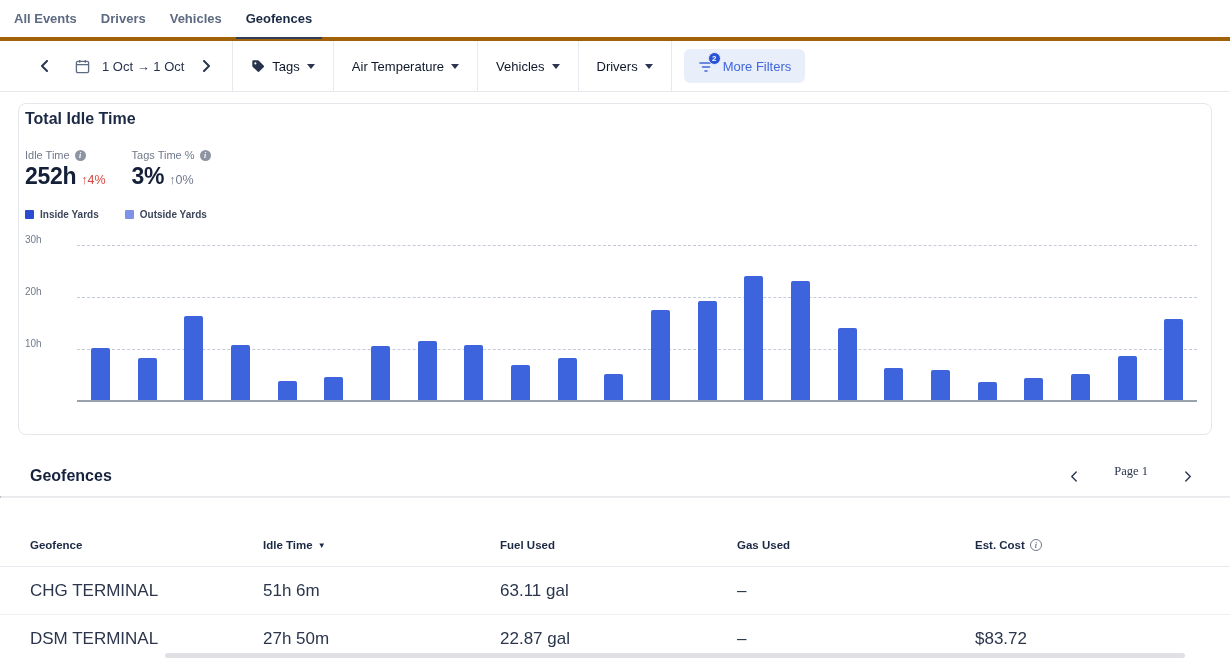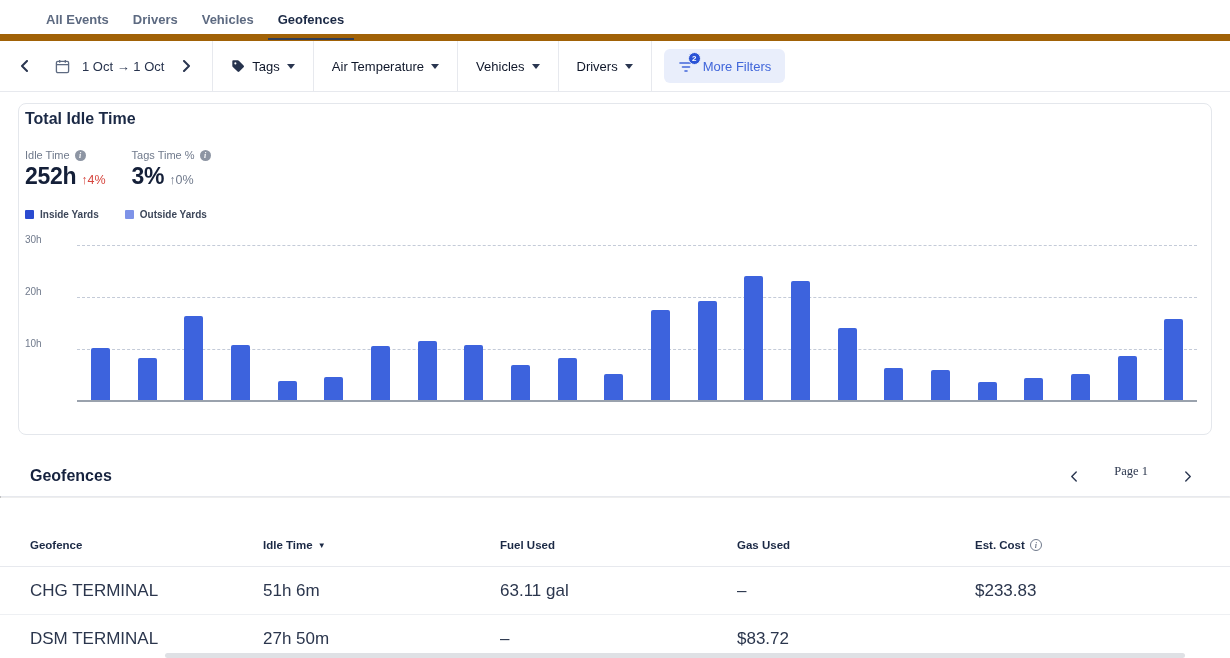--- a/index.html
+++ b/index.html
@@ -1,21 +1,21 @@
 <!DOCTYPE html>
 <html><head>
 <meta charset="utf-8">
 <style>
   * { margin:0; padding:0; box-sizing:border-box; }
   html,body { width:1230px; height:658px; background:#fff; overflow:hidden;
     font-family:"Liberation Sans", sans-serif; color:#1b2945; position:relative; }
 
   
-  .tabs { display:flex; align-items:flex-start; height:41px; padding-left:36px;
-    border-bottom:7px solid #a16207; }
+  .tabs { display:flex; align-items:center; height:41px; padding-left:4px;
+    border-bottom:4px solid #a16207; }
   .tab { padding:12px 10px 11px 10px; margin-right:4px; font-size:13px; font-weight:700;
     color:#5d6a81; cursor:pointer; border-bottom:2px solid transparent; margin-bottom:-1px; }
   .tab.active { color:#1b2945; border-bottom:2px solid #313e57; }
 
   
   .filterbar { height:51px; display:flex; align-items:center; border-bottom:1px solid #e7e9ee; }
   .fb-group { display:flex; align-items:center; height:100%; padding:0 14px; }
   .fb-divider { width:1px; height:100%; background:#e7e9ee; }
   .icon-btn { display:flex; align-items:center; justify-content:center; width:24px; height:24px;
     cursor:pointer; }
@@ -88,21 +88,21 @@
 <body>
 
 <nav class="tabs">
   <div class="tab">All Events</div>
   <div class="tab">Drivers</div>
   <div class="tab">Vehicles</div>
   <div class="tab active">Geofences</div>
 </nav>
 
 <div class="filterbar">
-  <div class="fb-group" style="padding-left:12px;">
+  <div class="fb-group" style="padding-left:32px;">
     <span class="icon-btn">
       <svg width="9" height="12" viewBox="0 0 9 12">
           <path class="chev" d="M7 1 L2 6 L7 11"></path>
         </svg>
     </span>
     <span class="icon-btn" style="margin-left:14px;">
       <svg width="15" height="15" viewBox="0 0 16 16" fill="none" stroke="#5d6a81" stroke-width="1.4">
         <rect x="1.5" y="2.5" width="13" height="12" rx="1.5"></rect>
         <line x1="1.5" y1="6" x2="14.5" y2="6"></line>
         <line x1="5" y1="1" x2="5" y2="4"></line>
@@ -327,23 +327,23 @@
       <span>Est. Cost</span>
       <span class="info-outline">i</span>
     </div>
   </div>
 
   <div class="grid-row trow">
     <div>CHG TERMINAL</div>
     <div>51h 6m</div>
     <div>63.11 gal</div>
     <div>–</div>
-    <div>$233.83</div>
   </div>
   <div class="grid-row trow">
     <div>DSM TERMINAL</div>
     <div>27h 50m</div>
+    <div>22.87 gal</div>
     <div>–</div>
     <div>$83.72</div>
   </div>
 </div>
 
 <div class="hscrollbar"></div>
 
 </body></html>

